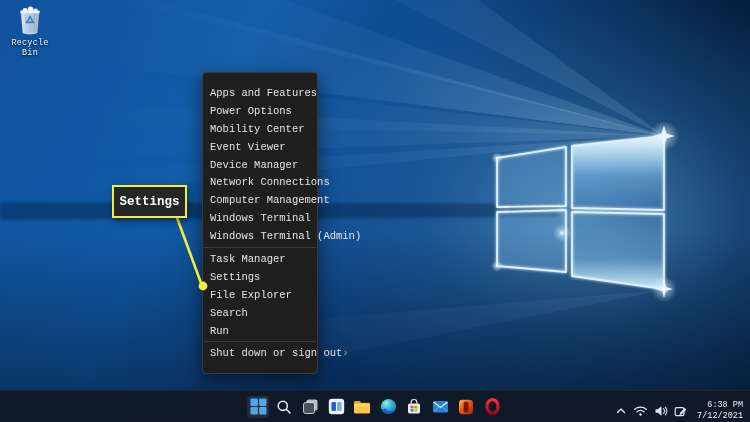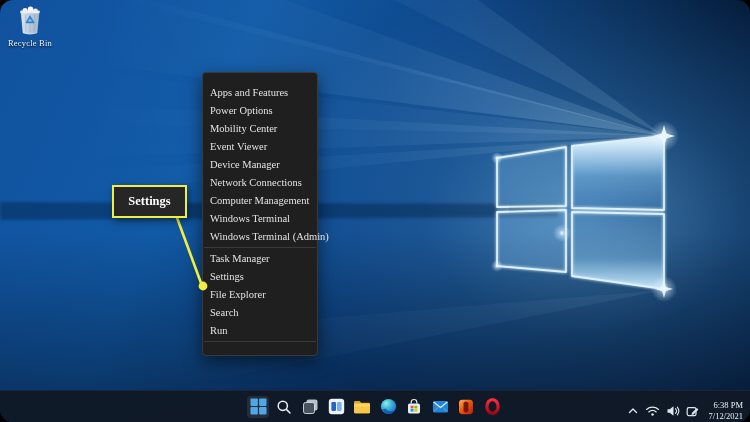--- a/index.html
+++ b/index.html
@@ -1,24 +1,23 @@
 <!DOCTYPE html>
 <html><head>
 <meta charset="utf-8">
 <style>
   html,body{margin:0;padding:0;background:#000;}
   .screen{
     position:relative;width:750px;height:422px;overflow:hidden;
-    font-family:Liberation Serif, serif;
+    font-family:Liberation Mono, monospace;
     background:
       linear-gradient(to bottom, rgba(8,40,84,0) 55%, rgba(3,14,33,0.55) 100%),
       radial-gradient(420px 320px at 585px 215px, rgba(125,195,245,0.50) 0%, rgba(70,145,210,0.26) 38%, rgba(25,80,145,0) 75%),
       radial-gradient(480px 380px at 100% 0%, rgba(3,14,33,0.55) 0%, rgba(3,14,33,0) 60%),
       linear-gradient(115deg, #11529e 0%, #115aa6 28%, #0d4485 52%, #093464 74%, #062448 100%);
-    border-radius: 13px;
   }
   .wall{position:absolute;left:0;top:0;z-index:0;}
   
   .desktop-icon{position:absolute;left:5px;top:6px;width:50px;text-align:center;z-index:5;cursor:default;}
   .desktop-icon svg{display:block;margin:0 auto;}
   .di-label{font-size:8.5px;color:#f2f6fa;text-shadow:0 1px 2px rgba(0,0,0,.9);margin-top:2px;letter-spacing:.2px;}
   
   .context-menu{
     position:absolute;left:202px;top:72px;width:116px;box-sizing:border-box;
     background:#1f1f1f;border:1px solid #3a3a3a;border-radius:4px;
@@ -176,20 +175,24 @@
       <div class="menu-item">
         <span class="mi-label">File Explorer</span>
       </div>
       <div class="menu-item">
         <span class="mi-label">Search</span>
       </div>
       <div class="menu-item">
         <span class="mi-label">Run</span>
       </div>
       <div class="menu-sep"></div>
+      <div class="menu-item">
+        <span class="mi-label">Shut down or sign out</span>
+        <span class="mi-chevron">›</span>
+      </div>
     </div>
 
   <svg class="annot" width="750" height="422" viewBox="0 0 750 422">
     <line x1="176" y1="215" x2="201" y2="283" stroke="#f2ee3d" stroke-width="2.6"></line>
     <circle cx="203" cy="286" r="4.4" fill="#f2ee3d"></circle>
   </svg>
 
   <div class="callout">
     <span>Settings</span>
   </div>

